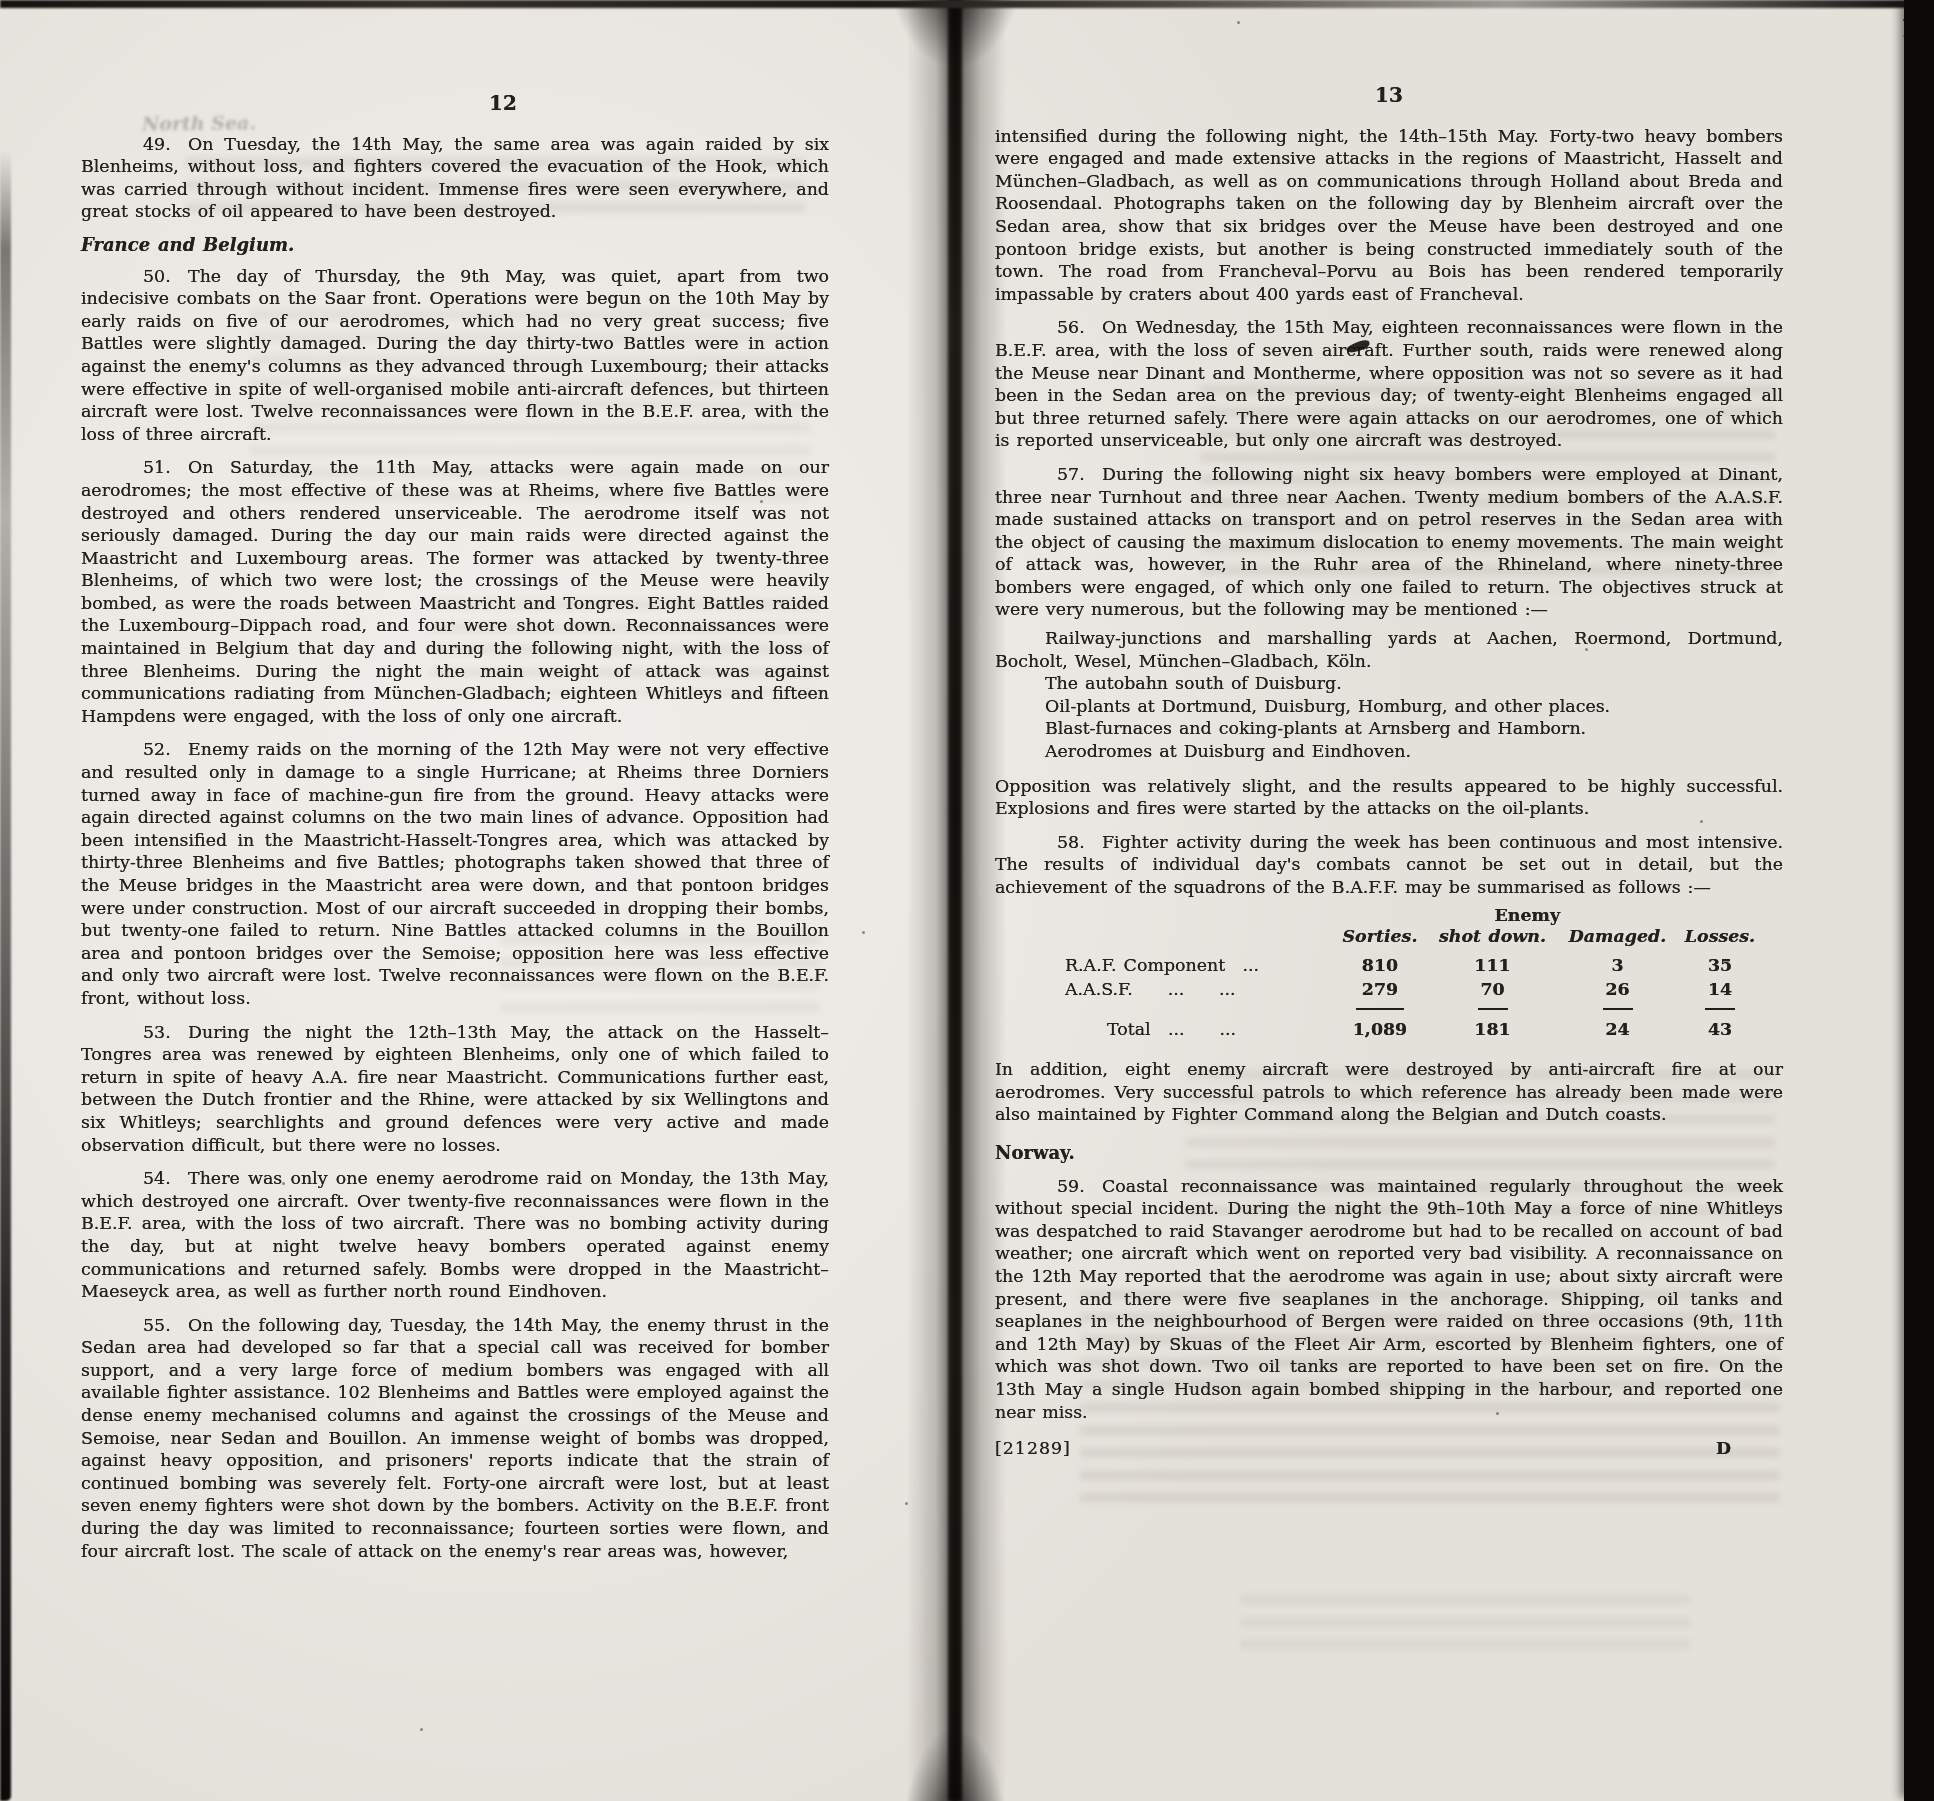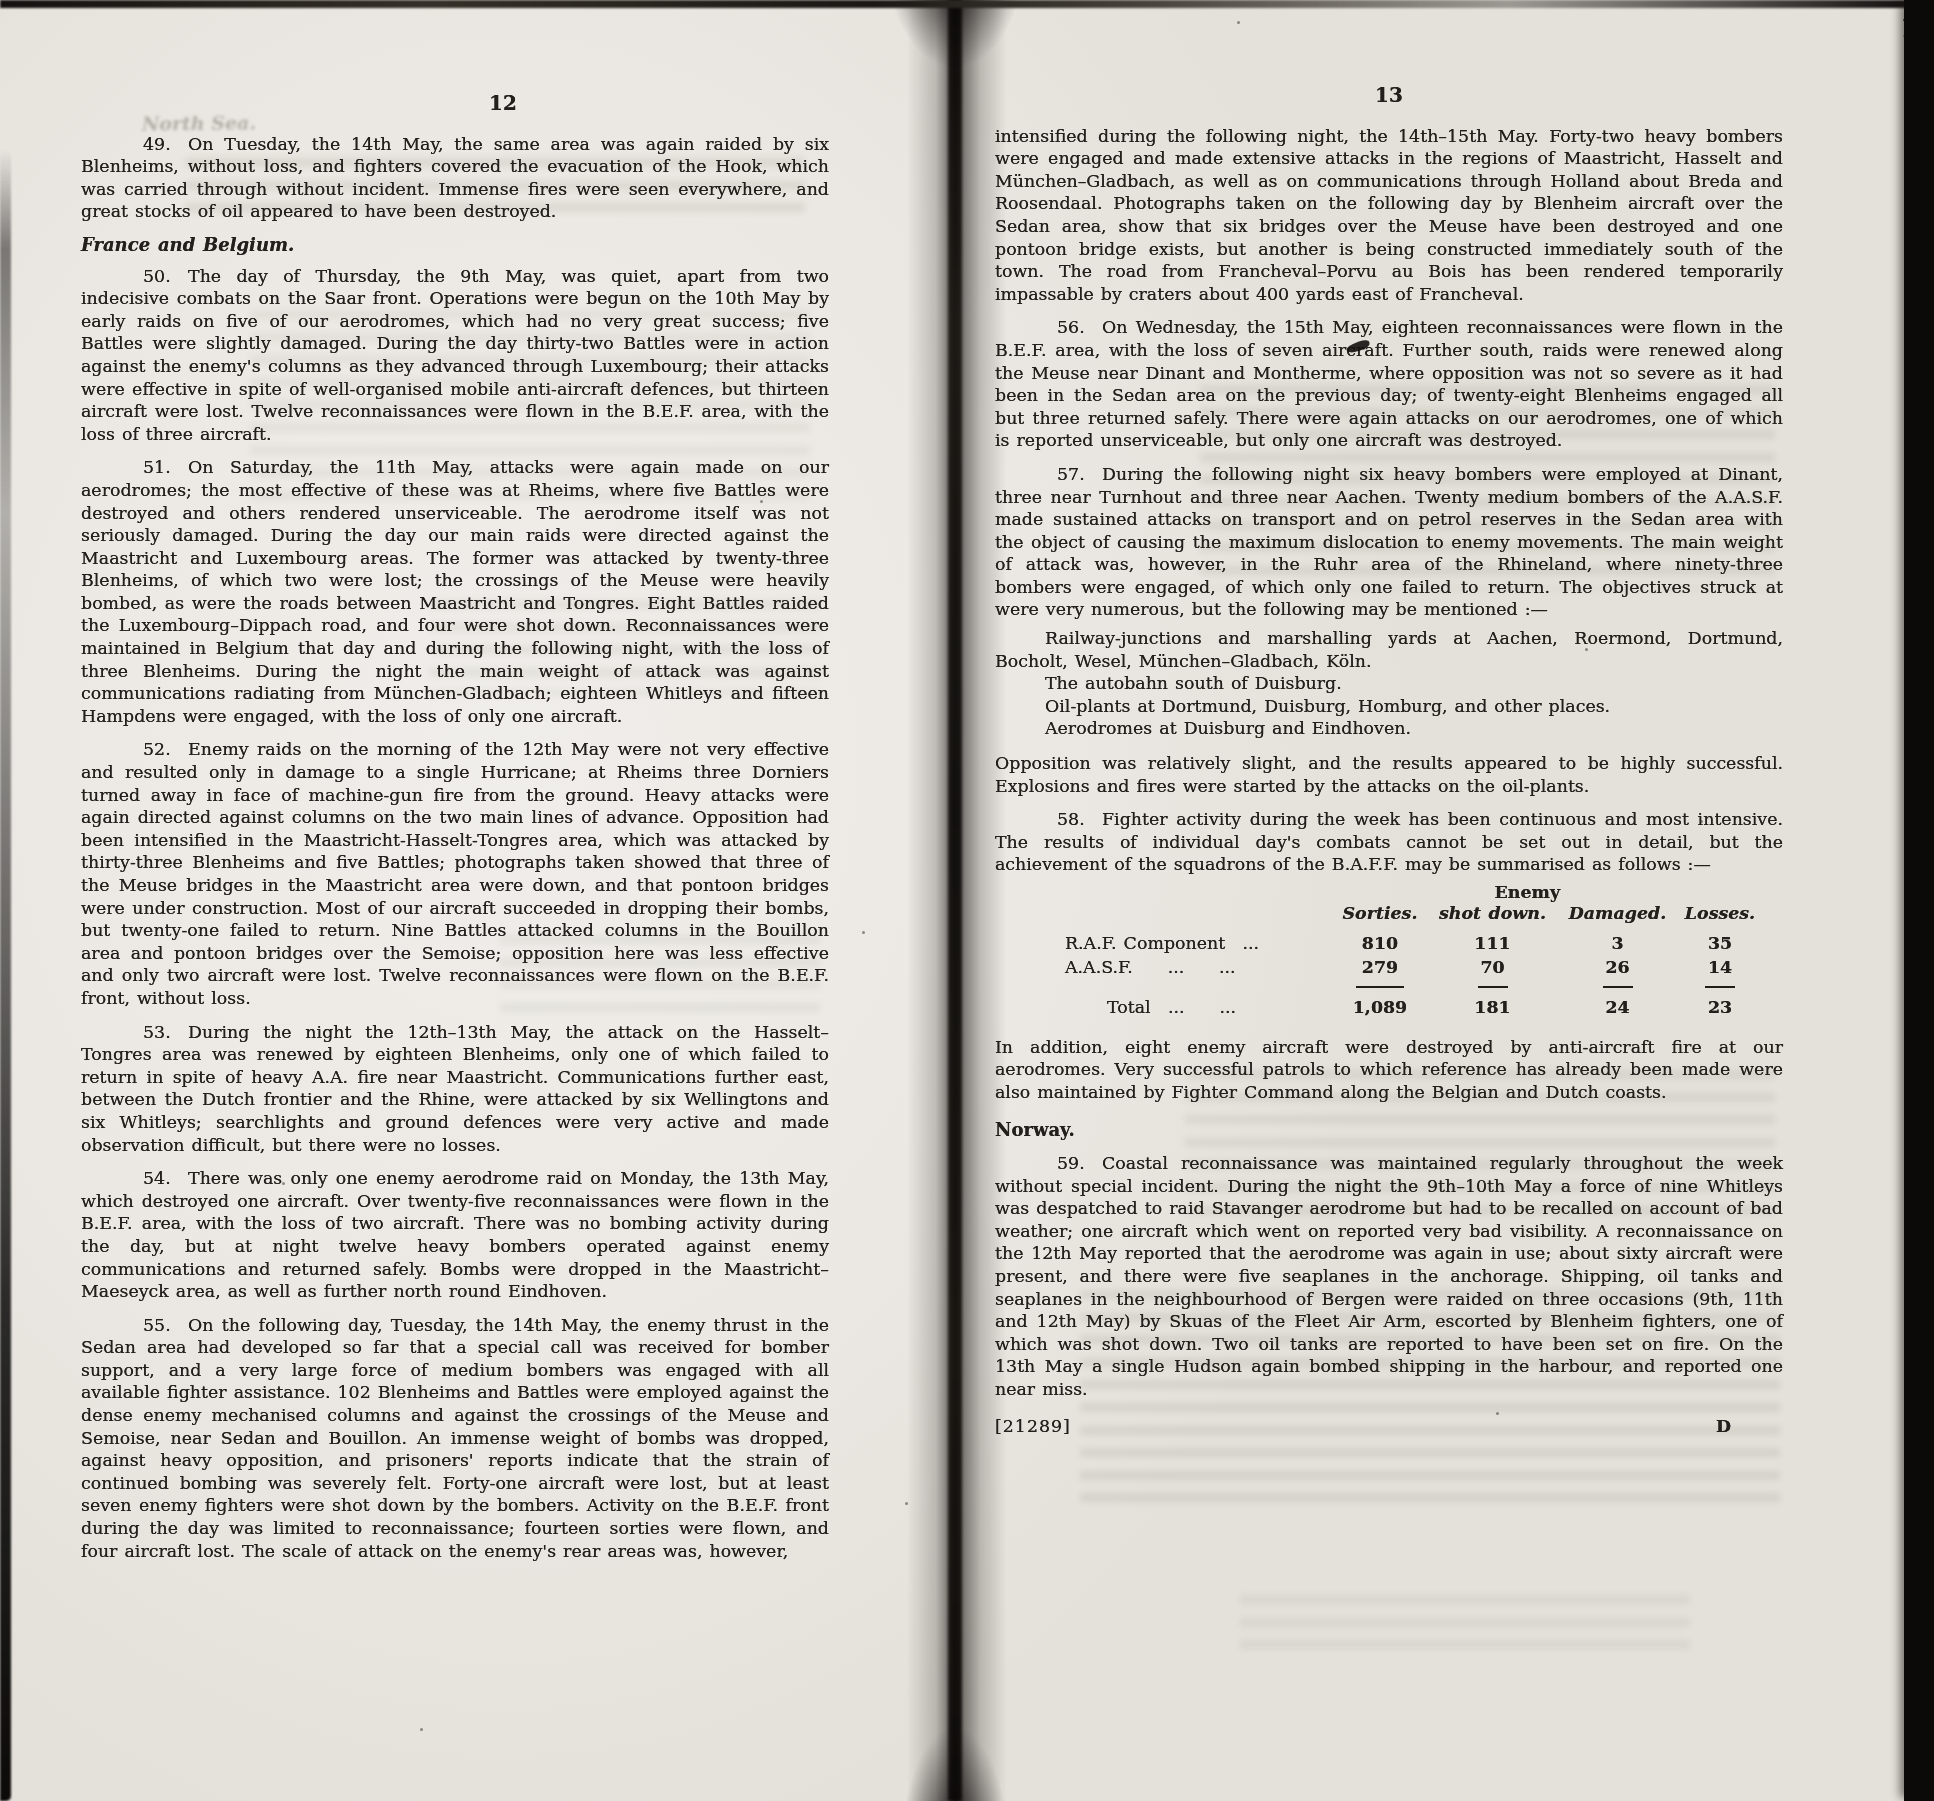--- a/index.html
+++ b/index.html
@@ -109,20 +109,21 @@
   <div class="page-col col-right">
     <div class="pageno">13</div>
     <p class="para flush">intensified during the following night, the 14th–15th May. Forty-two heavy bombers were engaged and made extensive attacks in the regions of Maastricht, Hasselt and München–Gladbach, as well as on communications through Holland about Breda and Roosendaal. Photographs taken on the following day by Blenheim aircraft over the Sedan area, show that six bridges over the Meuse have been destroyed and one pontoon bridge exists, but another is being constructed immediately south of the town. The road from Francheval–Porvu au Bois has been rendered temporarily impassable by craters about 400 yards east of Francheval.</p>
     <p class="para">56. On Wednesday, the 15th May, eighteen reconnaissances were flown in the B.E.F. area, with the loss of seven aircraft. Further south, raids were renewed along the Meuse near Dinant and Montherme, where opposition was not so severe as it had been in the Sedan area on the previous day; of twenty-eight Blenheims engaged all but three returned safely. There were again attacks on our aerodromes, one of which is reported unserviceable, but only one aircraft was destroyed.</p>
     <p class="para" style="margin-bottom:6px;">57. During the following night six heavy bombers were employed at Dinant, three near Turnhout and three near Aachen. Twenty medium bombers of the A.A.S.F. made sustained attacks on transport and on petrol reserves in the Sedan area with the object of causing the maximum dislocation to enemy movements. The main weight of attack was, however, in the Ruhr area of the Rhineland, where ninety-three bombers were engaged, of which only one failed to return. The objectives struck at were very numerous, but the following may be mentioned :—</p>
 
     <div class="targets">
       <p class="target-line">Railway-junctions and marshalling yards at Aachen, Roermond, Dortmund, Bocholt, Wesel, München–Gladbach, Köln.</p>
       <p class="target-line">The autobahn south of Duisburg.</p>
       <p class="target-line">Oil-plants at Dortmund, Duisburg, Homburg, and other places.</p>
+      <p class="target-line">Blast-furnaces and coking-plants at Arnsberg and Hamborn.</p>
       <p class="target-line">Aerodromes at Duisburg and Eindhoven.</p>
     </div>
 
     <p class="para flush">Opposition was relatively slight, and the results appeared to be highly successful. Explosions and fires were started by the attacks on the oil-plants.</p>
     <p class="para" style="margin-bottom:6px;">58. Fighter activity during the week has been continuous and most intensive. The results of individual day's combats cannot be set out in detail, but the achievement of the squadrons of the B.A.F.F. may be summarised as follows :—</p>
 
     <div class="stats">
       <div class="trow">
         <span></span>
           <span></span>
@@ -156,21 +157,21 @@
         <span class="rule r-w"></span>
         <span class="rule r-n"></span>
         <span class="rule r-n"></span>
         <span class="rule r-n"></span>
       </div>
       <div class="trow total-row">
         <span class="lbl total-lbl">Total ...  ...</span>
         <span class="num">1,089</span>
         <span class="num">181</span>
         <span class="num">24</span>
-        <span class="num">23</span>
+        <span class="num">43</span>
       </div>
     </div>
 
     <p class="para flush">In addition, eight enemy aircraft were destroyed by anti-aircraft fire at our aerodromes. Very successful patrols to which reference has already been made were also maintained by Fighter Command along the Belgian and Dutch coasts.</p>
     <p class="para sect-head sect-head-roman">Norway.</p>
     <p class="para">59. Coastal reconnaissance was maintained regularly throughout the week without special incident. During the night the 9th–10th May a force of nine Whitleys was despatched to raid Stavanger aerodrome but had to be recalled on account of bad weather; one aircraft which went on reported very bad visibility. A reconnaissance on the 12th May reported that the aerodrome was again in use; about sixty aircraft were present, and there were five seaplanes in the anchorage. Shipping, oil tanks and seaplanes in the neighbourhood of Bergen were raided on three occasions (9th, 11th and 12th May) by Skuas of the Fleet Air Arm, escorted by Blenheim fighters, one of which was shot down. Two oil tanks are reported to have been set on fire. On the 13th May a single Hudson again bombed shipping in the harbour, and reported one near miss.</p>
 
     <div class="footer-row">
       <span class="print-code">[21289]</span>
       <span class="sig-letter">D</span>

